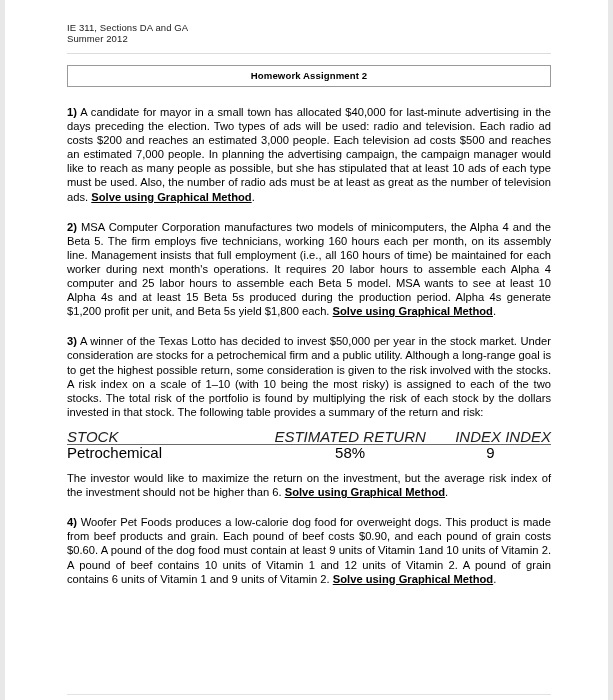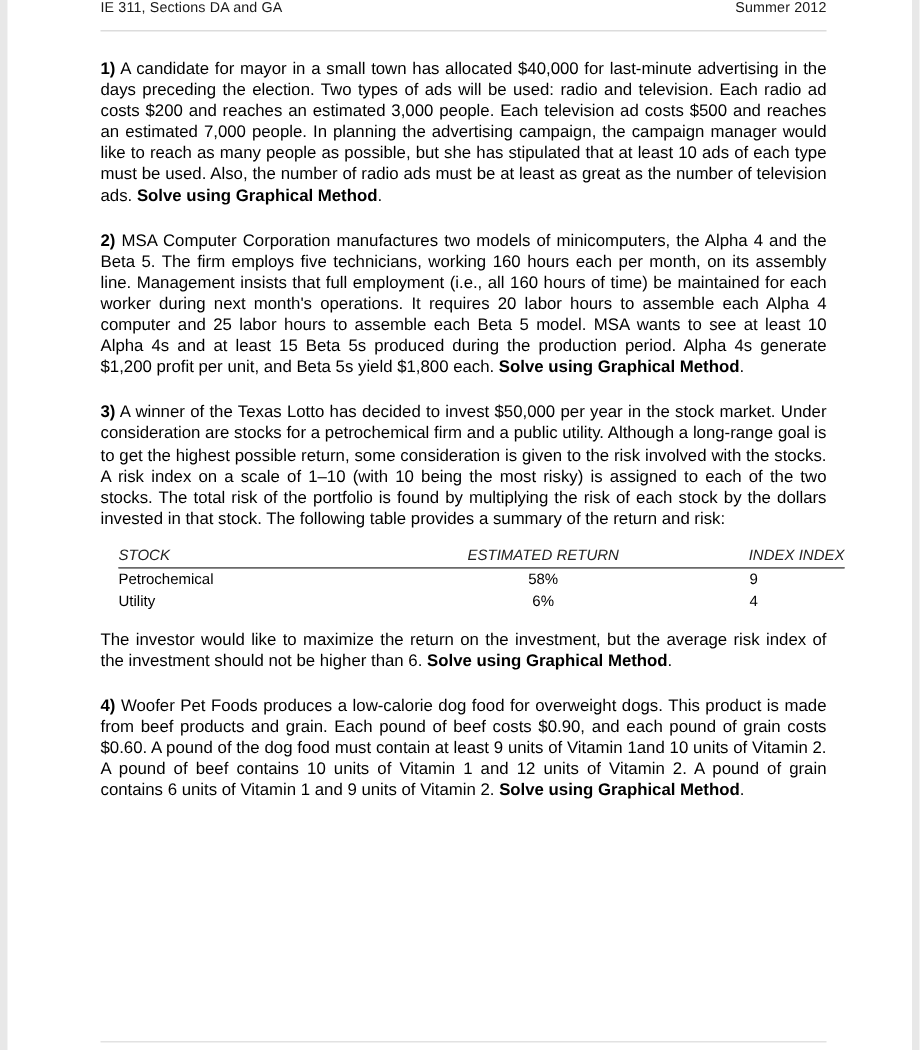--- a/index.html
+++ b/index.html
@@ -31,20 +31,22 @@
   }
 
   
   .runhead {
     display: flex;
     justify-content: space-between;
     align-items: baseline;
     font-size: 9.5px;
     color: #1a1a1a;
     letter-spacing: 0.1px;
+    padding-top: 22px;
+    flex-direction: column;
   }
   .runhead-left, .runhead-right { white-space: nowrap; }
 
   .head-rule {
     border: 0;
     border-top: 1px solid #dcdcdc;
     margin: 9px 0 0 0;
     height: 0;
   }
 
@@ -65,30 +67,30 @@
 
   .problem {
     font-size: 11.2px;
     line-height: 14.1px;
     color: #000;
     text-align: justify;
     margin-bottom: 16px;
   }
   .problem:last-child { margin-bottom: 16px; }
   .problem .num { font-weight: bold; }
-  .problem .solve { font-weight: bold; }
+  .problem .solve { font-weight: bold; text-decoration: underline; }
 
   .para { margin: 0; }
 
   
   .stock-table {
     width: 100%;
     border-collapse: collapse;
-    font-size: 10px;
-    margin: 11px 0 11px 12px;
+    font-size: 15px;
+    margin: 11px 0 11px 0;
     line-height: 14.1px;
   }
   .stock-table th {
     font-style: italic;
     font-weight: normal;
     border-bottom: 1px solid #6a6a6a;
     padding: 0 0 0.5px 0;
     color: #222;
   }
   .stock-table th.c-stock { text-align: left; }
@@ -119,20 +121,21 @@
 
 <div class="page">
   <div class="content">
 
     <div class="runhead">
       <span class="runhead-left">IE 311, Sections DA and GA</span>
       <span class="runhead-right">Summer 2012</span>
     </div>
     <hr class="head-rule">
 
+    <div class="title-box">Homework Assignment 2</div>
 
     <div class="problems">
 
       <div class="problem">
         <p class="para"><span class="num">1)</span><span> A candidate for mayor in a small town has allocated $40,000 for last-minute advertising in the days preceding the election. Two types of ads will be used: radio and television. Each radio ad costs $200 and reaches an estimated 3,000 people.  Each television ad costs $500 and reaches an estimated 7,000 people.  In planning the advertising campaign, the campaign manager would like to reach as many people as possible, but she has stipulated that at least 10 ads of each type must be used.  Also, the number of radio ads must be at least as great as the number of television ads.  </span><span class="solve">Solve using Graphical Method</span><span>.</span></p>
       </div>
 
       <div class="problem">
         <p class="para"><span class="num">2)</span><span>  MSA Computer Corporation manufactures two models of minicomputers, the Alpha 4 and the Beta 5.  The firm employs five technicians, working 160 hours each per month, on its assembly line.  Management insists that full employment (i.e., all 160 hours of time) be maintained for each worker during next month's operations.  It requires 20 labor hours to assemble each Alpha 4 computer and 25 labor hours to assemble each Beta 5 model.  MSA wants to see at least 10 Alpha 4s and at least 15 Beta 5s produced during the production period.  Alpha 4s generate $1,200 profit per unit, and Beta 5s yield $1,800 each.  </span><span class="solve">Solve using Graphical Method</span><span>.</span></p>
       </div>
@@ -147,25 +150,20 @@
               <th class="c-return">ESTIMATED RETURN</th>
               <th class="c-risk">INDEX INDEX</th>
             </tr>
           </thead>
           <tbody>
             <tr>
               <td class="c-stock">Petrochemical</td>
               <td class="c-return">58%</td>
               <td class="c-risk">9</td>
             </tr>
-            <tr>
-              <td class="c-stock">Utility</td>
-              <td class="c-return">6%</td>
-              <td class="c-risk">4</td>
-            </tr>
           </tbody>
         </table>
 
         <p class="para"><span>The investor would like to maximize the return on the investment, but the average risk index of the investment should not be higher than 6.  </span><span class="solve">Solve using Graphical Method</span><span>.</span></p>
       </div>
 
       <div class="problem">
         <p class="para"><span class="num">4)</span><span>  Woofer Pet Foods produces a low-calorie dog food for overweight dogs. This product is made from beef products and grain.  Each pound of beef costs $0.90, and each pound of grain costs $0.60. A pound of the dog food must contain at least 9 units of Vitamin 1and 10 units of Vitamin 2. A pound of beef contains 10 units of Vitamin 1 and 12 units of Vitamin 2.  A pound of grain contains 6 units of Vitamin 1 and 9 units of Vitamin 2.  </span><span class="solve">Solve using Graphical Method</span><span>.</span></p>
       </div>
 

